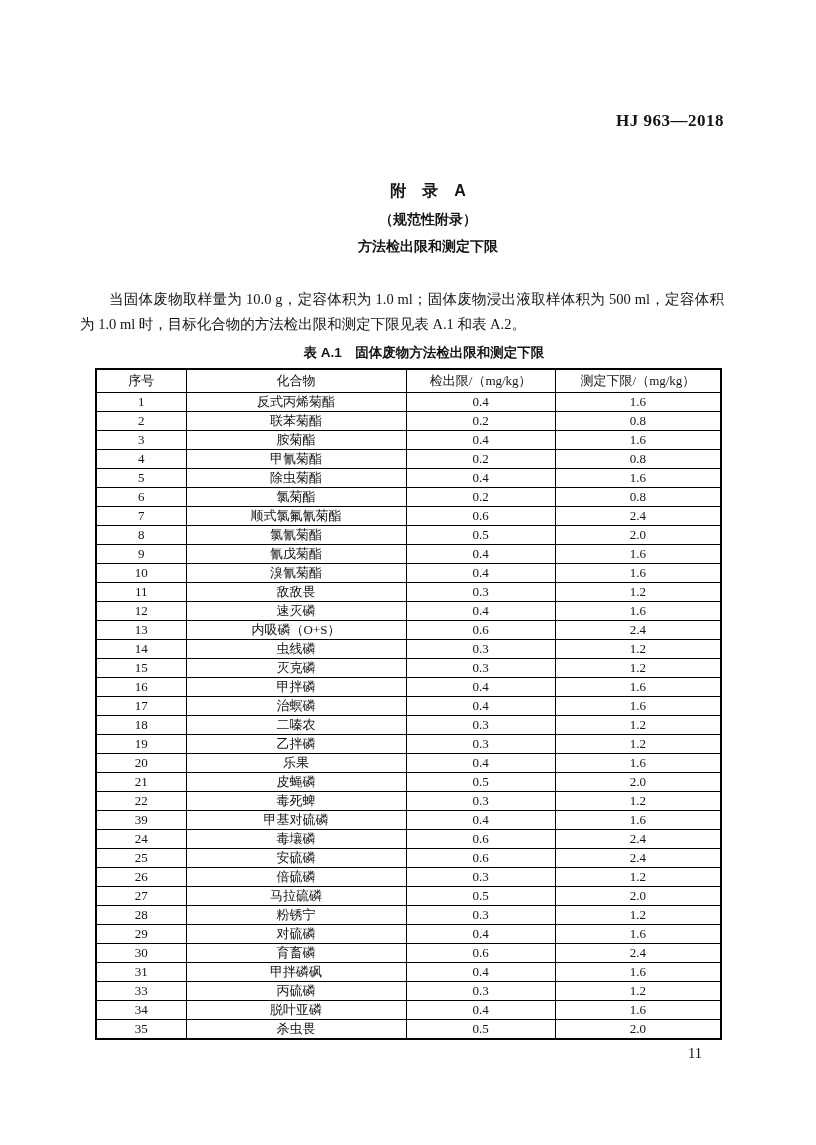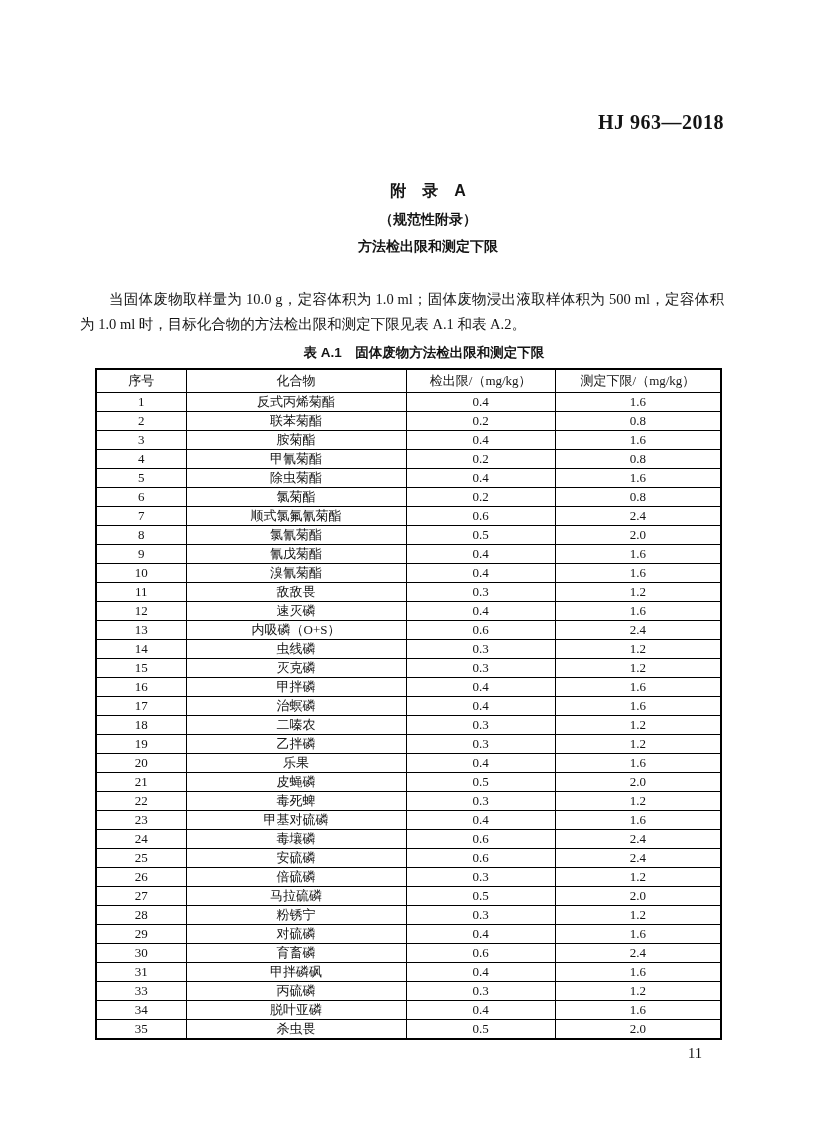--- a/index.html
+++ b/index.html
@@ -7,21 +7,21 @@
   body {
     width: 816px; height: 1145px;
     position: relative;
     font-family: "Liberation Serif", serif;
     color: #141414;
     overflow: hidden;
   }
   .std-number {
     position: absolute;
     top: 111px; right: 92px;
-    font-size: 20px;
+    font-size: 17px;
     font-weight: bold;
     font-family: "Liberation Serif", serif;
     letter-spacing: 0.5px;
   }
   .title-block {
     position: absolute;
     top: 181px; left: 0; width: 100%;
     text-align: center;
     font-family: "Liberation Sans", sans-serif;
     font-weight: bold;
@@ -232,21 +232,21 @@
         <td>0.5</td>
         <td>2.0</td>
       </tr>
       <tr>
         <td>22</td>
         <td>毒死蜱</td>
         <td>0.3</td>
         <td>1.2</td>
       </tr>
       <tr>
-        <td>23</td>
+        <td>39</td>
         <td>甲基对硫磷</td>
         <td>0.4</td>
         <td>1.6</td>
       </tr>
       <tr>
         <td>24</td>
         <td>毒壤磷</td>
         <td>0.6</td>
         <td>2.4</td>
       </tr>

